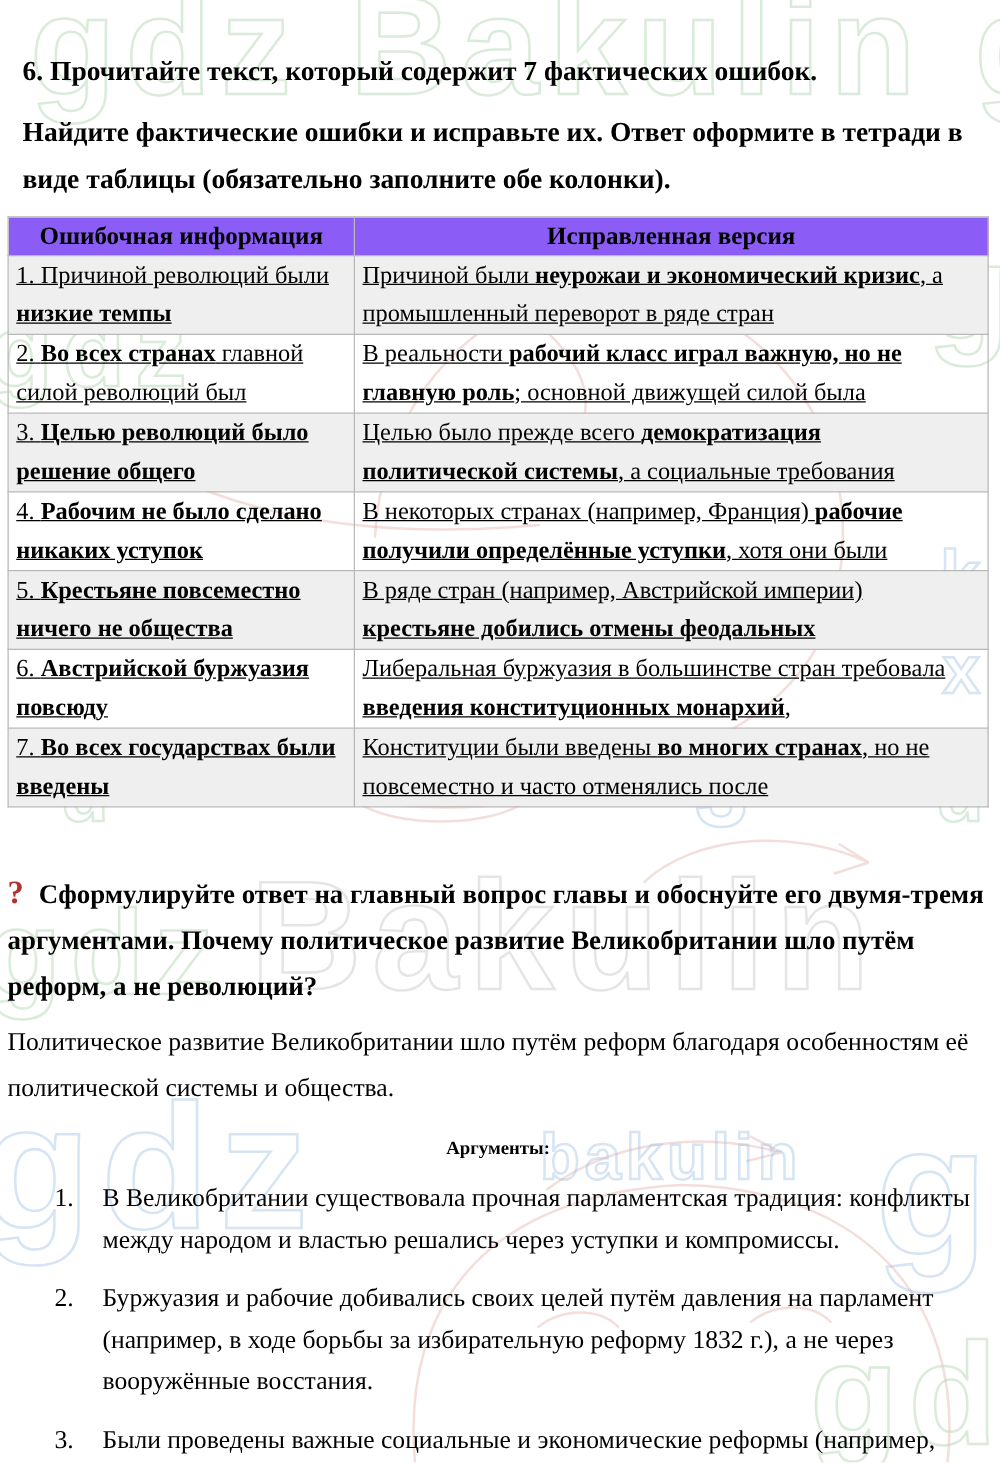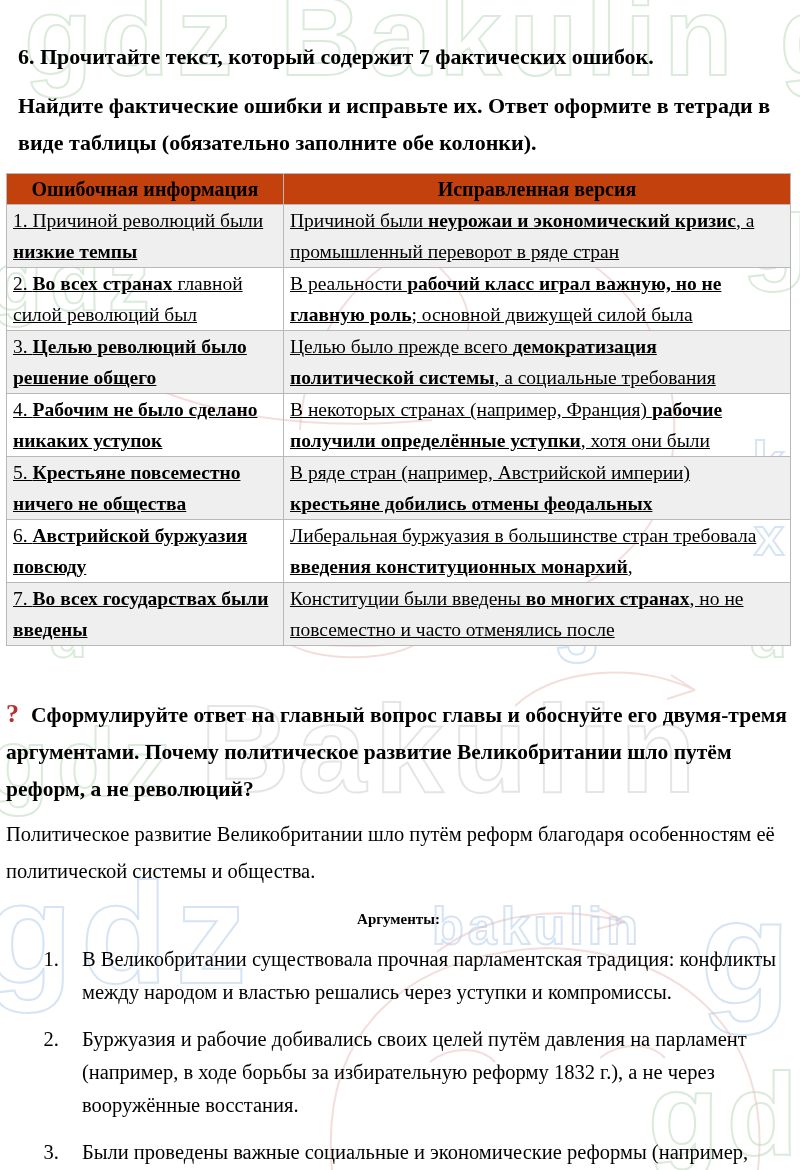--- a/index.html
+++ b/index.html
@@ -35,21 +35,21 @@
   
   .content{position:relative;z-index:1;padding:26px 9px 0 6px;}
   .intro{font-weight:bold;font-size:22px;line-height:37px;margin:12px;}
   .intro + .intro{margin-top:0;}
   table.errors{
     border-collapse:collapse;width:100%;margin-top:6px;
     table-layout:fixed;
   }
   table.errors th,table.errors td{border:1px solid #b8b8b8;}
   table.errors th{
-    background:#c2410c;font-weight:bold;font-size:20px;height:30px;
+    background:#8b5cf6;font-weight:bold;font-size:20px;height:30px;
     text-align:center;padding:0 4px;
   }
   table.errors td{
     font-size:19.5px;line-height:31px;height:62px;vertical-align:top;
     padding:0 6px;overflow:hidden;text-decoration:underline;
   }
   table.errors col.c1{width:277px;}
   table.errors tbody tr:nth-child(odd) td{background:#efefef;}
   table.errors b{font-weight:bold;}
   .question{margin:49px 0 0;font-weight:bold;font-size:21.5px;line-height:37px;}

